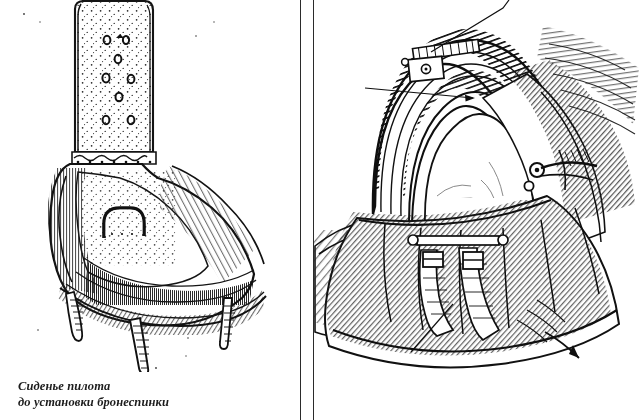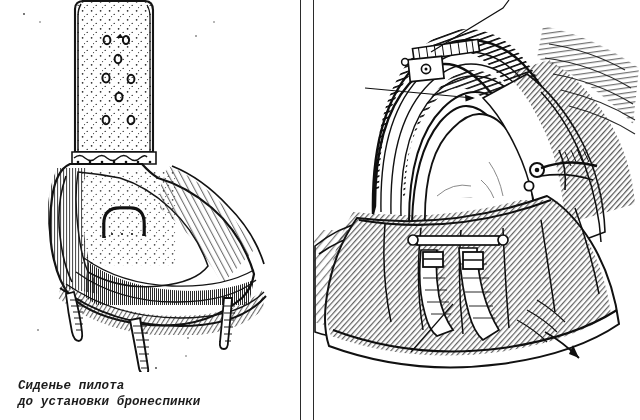--- a/index.html
+++ b/index.html
@@ -23,21 +23,21 @@
     position:absolute;top:0;height:420px;width:1px;
     background:#2b2b2b;
   }
   #divider-a{left:300px;}
   #divider-b{left:313px;}
 
   .art{position:absolute;left:0;top:0;}
 
   .caption{
     position:absolute;
-    font-family:Liberation Mono, monospace;
+    font-family:Liberation Serif, serif;
     font-weight:bold;
     font-style:italic;
     font-size:12.5px;
     line-height:16px;
     color:#1c1c1c;
     letter-spacing:0.1px;
     white-space:pre-line;
   }
   #caption-left{left:18px;top:378px;width:270px;}
 </style>

